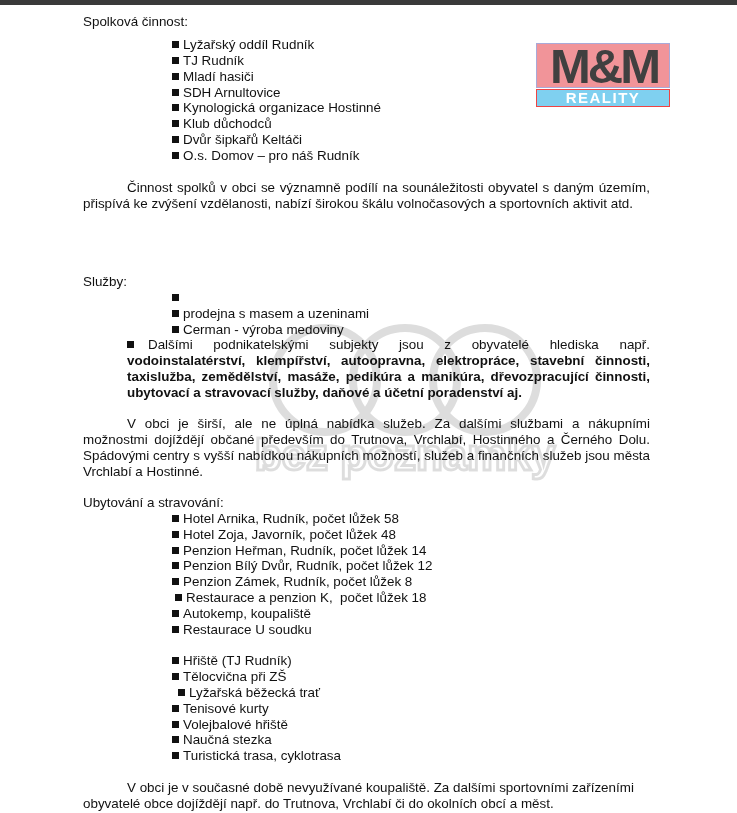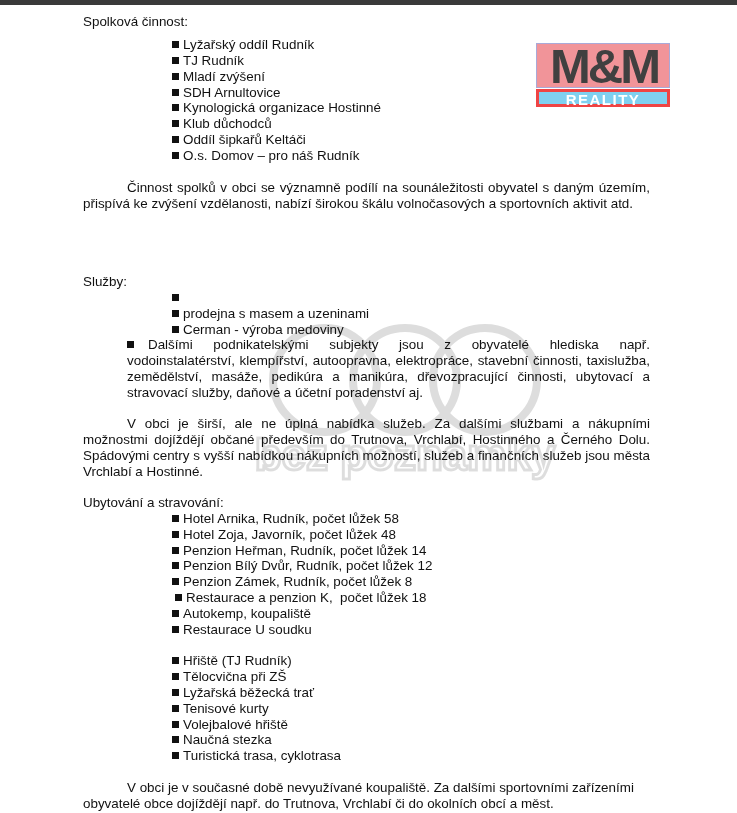--- a/index.html
+++ b/index.html
@@ -91,21 +91,21 @@
       letter-spacing: -3px;
       color: #404040;
       line-height: 56px;
     }
     .logo-bottom {
       position: absolute;
       left: 0; top: 46px;
       width: 134px;
       height: 18px;
       background: #7fd0f0;
-      border: 3px solid #ef4444;
+      border: 1px solid #ef4444;
       box-sizing: border-box;
       text-align: center;
       color: #ffffff;
       font-weight: bold;
       font-size: 15px;
       line-height: 16px;
       letter-spacing: 1.5px;
     }
 
     
@@ -131,25 +131,25 @@
     <circle cx="165" cy="60" r="52" fill="none" stroke="#000" stroke-width="8"></circle>
     <circle cx="245" cy="60" r="52" fill="none" stroke="#000" stroke-width="8"></circle>
     <text x="165" y="150" text-anchor="middle" font-family="Liberation Sans, sans-serif" font-size="44" font-weight="bold" fill="none" stroke="#000" stroke-width="3">bez poznámky</text>
   </svg>
 
   <div class="line" style="left:83px; top:14px;">Spolková činnost:</div>
 
   <div>
     <div class="bullet-item" style="left:172px; top:37px;"><span class="bullet"></span><span>Lyžařský oddíl Rudník</span></div>
     <div class="bullet-item" style="left:172px; top:53px;"><span class="bullet"></span><span>TJ Rudník</span></div>
-    <div class="bullet-item" style="left:172px; top:69px;"><span class="bullet"></span><span>Mladí zvýšení</span></div>
+    <div class="bullet-item" style="left:172px; top:69px;"><span class="bullet"></span><span>Mladí hasiči</span></div>
     <div class="bullet-item" style="left:172px; top:85px;"><span class="bullet"></span><span>SDH Arnultovice</span></div>
     <div class="bullet-item" style="left:172px; top:100px;"><span class="bullet"></span><span>Kynologická organizace Hostinné</span></div>
     <div class="bullet-item" style="left:172px; top:116px;"><span class="bullet"></span><span>Klub důchodců</span></div>
-    <div class="bullet-item" style="left:172px; top:132px;"><span class="bullet"></span><span>Oddíl šipkařů Keltáči</span></div>
+    <div class="bullet-item" style="left:172px; top:132px;"><span class="bullet"></span><span>Dvůr šipkařů Keltáči</span></div>
     <div class="bullet-item" style="left:172px; top:148px;"><span class="bullet"></span><span>O.s. Domov – pro náš Rudník</span></div>
   </div>
 
   <div class="logo">
     <div class="logo-top">
       <div class="logo-mm">M&amp;M</div>
     </div>
     <div class="logo-bottom">REALITY</div>
   </div>
 
@@ -157,42 +157,42 @@
 
   <div class="line" style="left:83px; top:274px;">Služby:</div>
 
   <div>
     <div class="bullet-item" style="left:172px; top:290px;"><span class="bullet"></span></div>
     <div class="bullet-item" style="left:172px; top:306px;"><span class="bullet"></span><span>prodejna s masem a uzeninami</span></div>
     <div class="bullet-item" style="left:172px; top:322px;"><span class="bullet"></span><span>Cerman - výroba medoviny</span></div>
   </div>
 
   <div class="para-plain" style="left:127px; top:337px; width:523px; text-align-last: justify;"><span class="bullet" style="margin-right:14px;"></span><span>Dalšími podnikatelskými subjekty jsou z obyvatelé hlediska např.</span></div>
-  <div class="para-plain" style="left:127px; top:353px; width:523px;">vodoinstalatérství, klempířství, autoopravna, elektropráce, stavební činnosti, taxislužba, zemědělství, masáže, pedikúra a manikúra, dřevozpracující činnosti, ubytovací a stravovací služby, daňové a účetní poradenství aj.</div>
+  <div class="para-plain" style="left:127px; top:353px; width:523px;font-weight:bold;">vodoinstalatérství, klempířství, autoopravna, elektropráce, stavební činnosti, taxislužba, zemědělství, masáže, pedikúra a manikúra, dřevozpracující činnosti, ubytovací a stravovací služby, daňové a účetní poradenství aj.</div>
 
   <div class="para" style="top:416px;">V obci je širší, ale ne úplná nabídka služeb. Za dalšími službami a nákupními možnostmi dojíždějí občané především do Trutnova, Vrchlabí, Hostinného a Černého Dolu. Spádovými centry s vyšší nabídkou nákupních možností, služeb a finančních služeb jsou města Vrchlabí a Hostinné.</div>
 
   <div class="line" style="left:83px; top:495px;">Ubytování a stravování:</div>
 
   <div>
     <div class="bullet-item" style="left:172px; top:511px;"><span class="bullet"></span><span>Hotel Arnika, Rudník, počet lůžek 58</span></div>
     <div class="bullet-item" style="left:172px; top:527px;"><span class="bullet"></span><span>Hotel Zoja, Javorník, počet lůžek 48</span></div>
     <div class="bullet-item" style="left:172px; top:543px;"><span class="bullet"></span><span>Penzion Heřman, Rudník, počet lůžek 14</span></div>
     <div class="bullet-item" style="left:172px; top:558px;"><span class="bullet"></span><span>Penzion Bílý Dvůr, Rudník, počet lůžek 12</span></div>
     <div class="bullet-item" style="left:172px; top:574px;"><span class="bullet"></span><span>Penzion Zámek, Rudník, počet lůžek 8</span></div>
     <div class="bullet-item" style="left:156px; top:590px;margin-left:19px;"><span class="bullet"></span><span style="white-space:pre;">Restaurace a penzion K,  počet lůžek 18</span></div>
     <div class="bullet-item" style="left:172px; top:606px;"><span class="bullet"></span><span>Autokemp, koupaliště</span></div>
     <div class="bullet-item" style="left:172px; top:622px;"><span class="bullet"></span><span>Restaurace U soudku</span></div>
   </div>
 
 
   <div>
     <div class="bullet-item" style="left:172px; top:653px;"><span class="bullet"></span><span>Hřiště (TJ Rudník)</span></div>
     <div class="bullet-item" style="left:172px; top:669px;"><span class="bullet"></span><span>Tělocvična při ZŠ</span></div>
-    <div class="bullet-item" style="left:172px; top:685px;"><span class="bullet"></span><span>Lyžařská běžecká trať</span></div>
+    <div class="bullet-item" style="left:178px; top:685px;"><span class="bullet"></span><span>Lyžařská běžecká trať</span></div>
     <div class="bullet-item" style="left:172px; top:701px;"><span class="bullet"></span><span>Tenisové kurty</span></div>
     <div class="bullet-item" style="left:172px; top:717px;"><span class="bullet"></span><span>Volejbalové hřiště</span></div>
     <div class="bullet-item" style="left:172px; top:732px;"><span class="bullet"></span><span>Naučná stezka</span></div>
     <div class="bullet-item" style="left:172px; top:748px;"><span class="bullet"></span><span>Turistická trasa, cyklotrasa</span></div>
   </div>
 
   <div class="para" style="top:780px; text-align:left;">V obci je v současné době nevyužívané koupaliště. Za dalšími sportovními zařízeními obyvatelé obce dojíždějí např. do Trutnova, Vrchlabí či do okolních obcí a měst.</div>
 
 </div>
 

